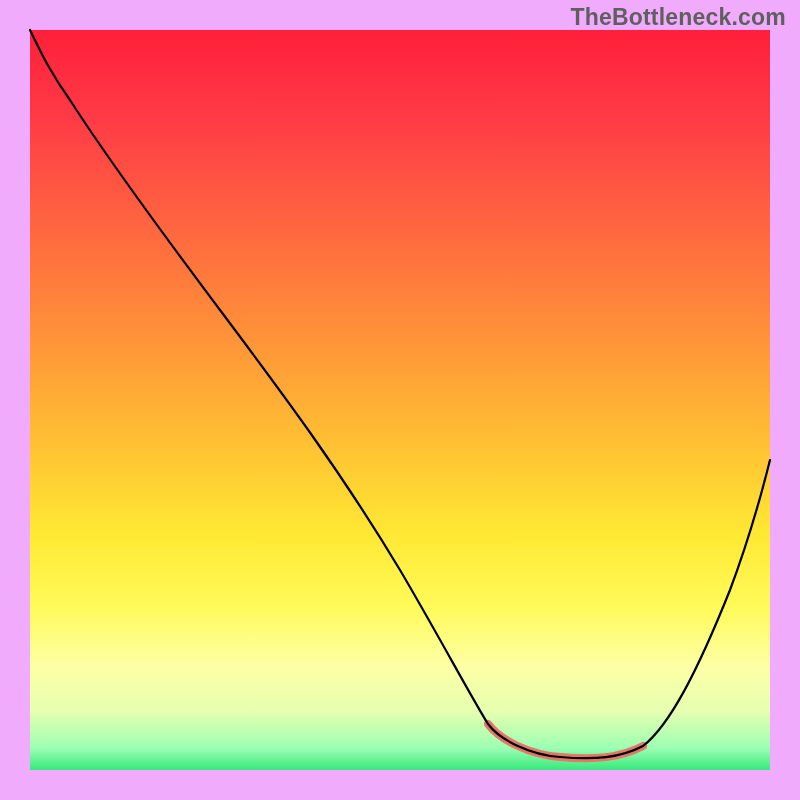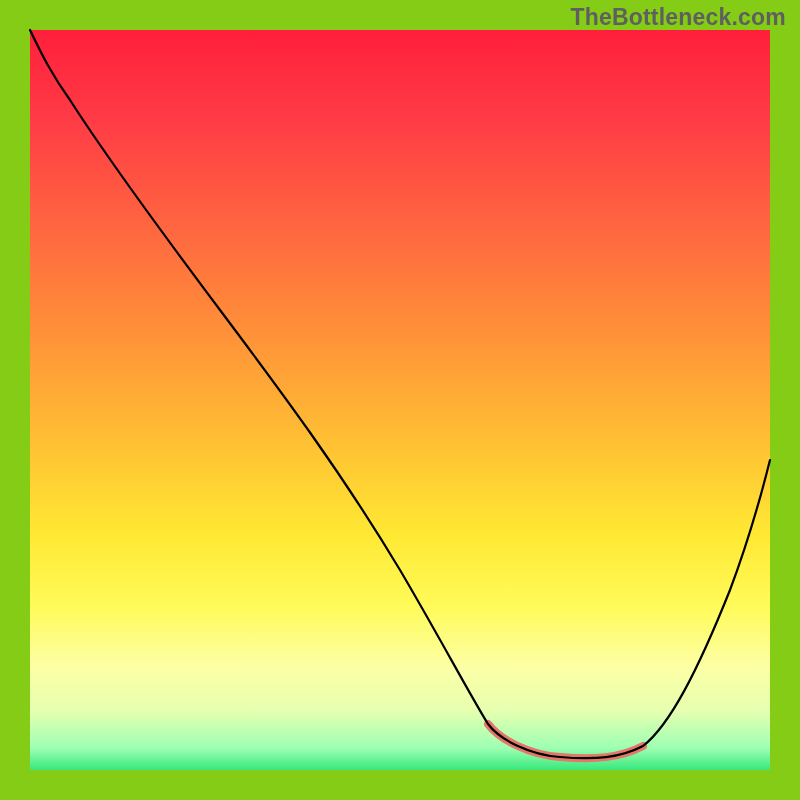--- a/index.html
+++ b/index.html
@@ -8,21 +8,21 @@
     width: 800px;
     height: 800px;
     background: #000;
     font-family: Arial, Helvetica, sans-serif;
     overflow: hidden;
   }
   .frame {
     position: relative;
     width: 800px;
     height: 800px;
-    background: #84cc16;
+    background: #f0abfc;
   }
   .watermark {
     position: absolute;
     top: 4px;
     right: 14px;
     color: #5f5f5f;
     font-size: 23px;
     font-weight: 600;
     letter-spacing: 0.2px;
     z-index: 10;

